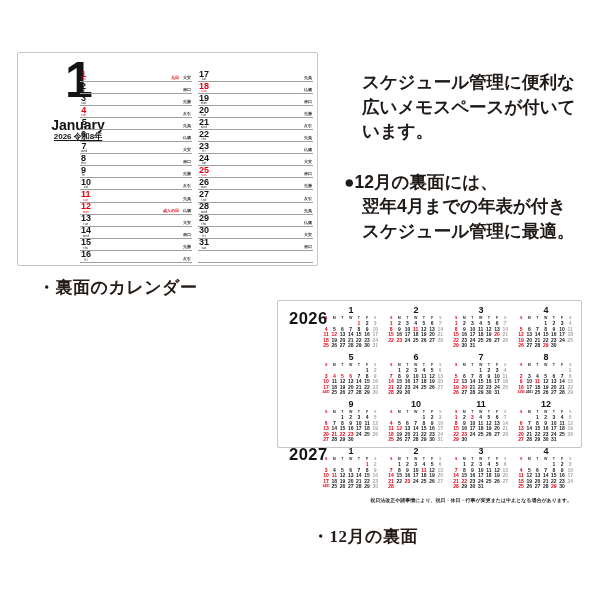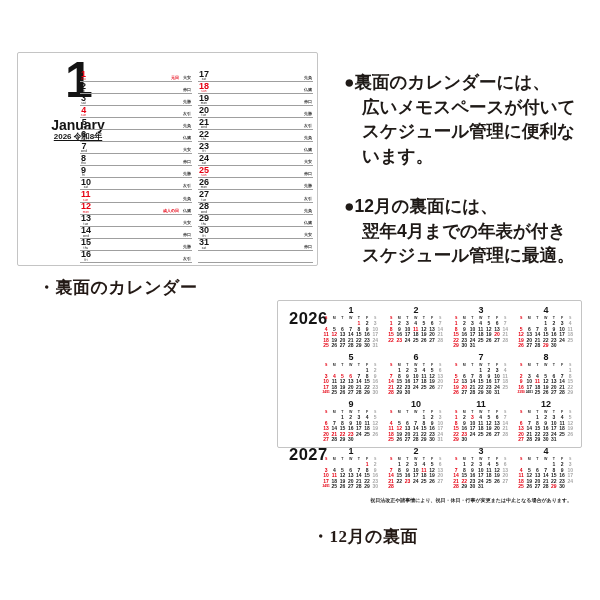--- a/index.html
+++ b/index.html
@@ -288,23 +288,22 @@
           <span class="mrokuyo">赤口</span>
         </div>
         <div class="mrow"></div>
       </div>
   </div>
 
   <div class="caption caption-top">・裏面のカレンダー</div>
 
   <div class="bullets" id="bullets">
       <div class="para">
-        <div class="bline">●裏面のカレンダーには、</div>
+        <div class="bline indent">スケジュール管理に便利な</div>
         <div class="bline indent">広いメモスペースが付いて</div>
-        <div class="bline indent">スケジュール管理に便利な</div>
         <div class="bline indent">います。</div>
       </div>
       <div class="para">
         <div class="bline">●12月の裏面には、</div>
         <div class="bline indent">翌年4月までの年表が付き</div>
         <div class="bline indent">スケジュール管理に最適。</div>
       </div>
     </div>
 
   <div class="year-card">

